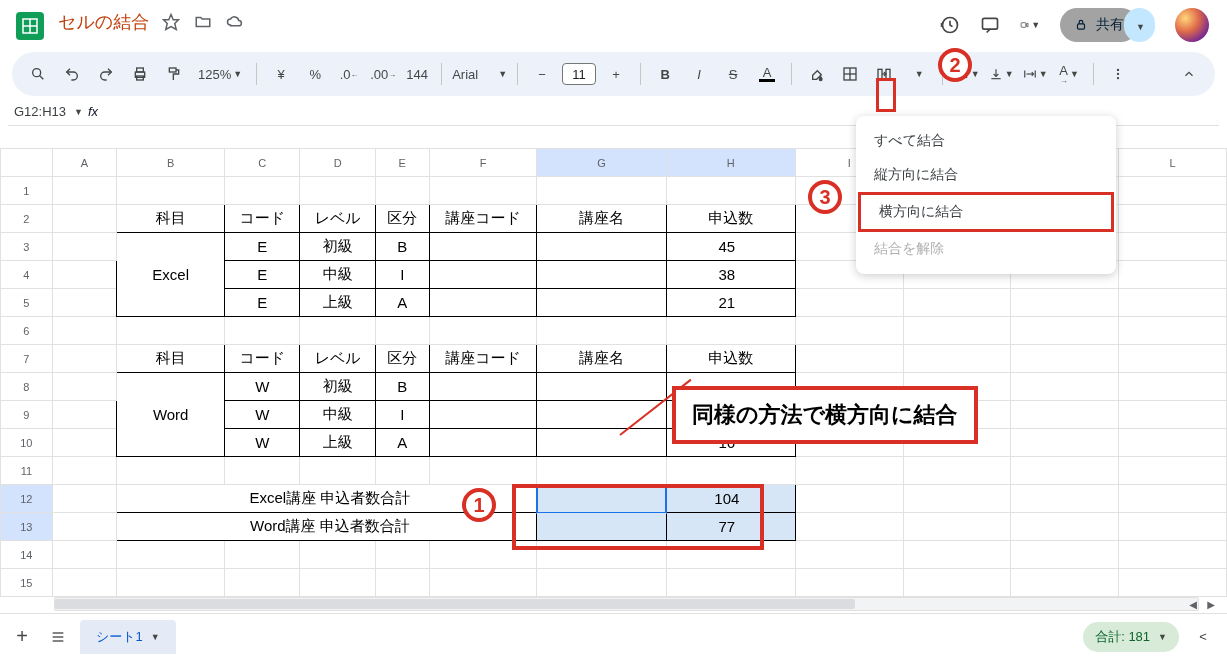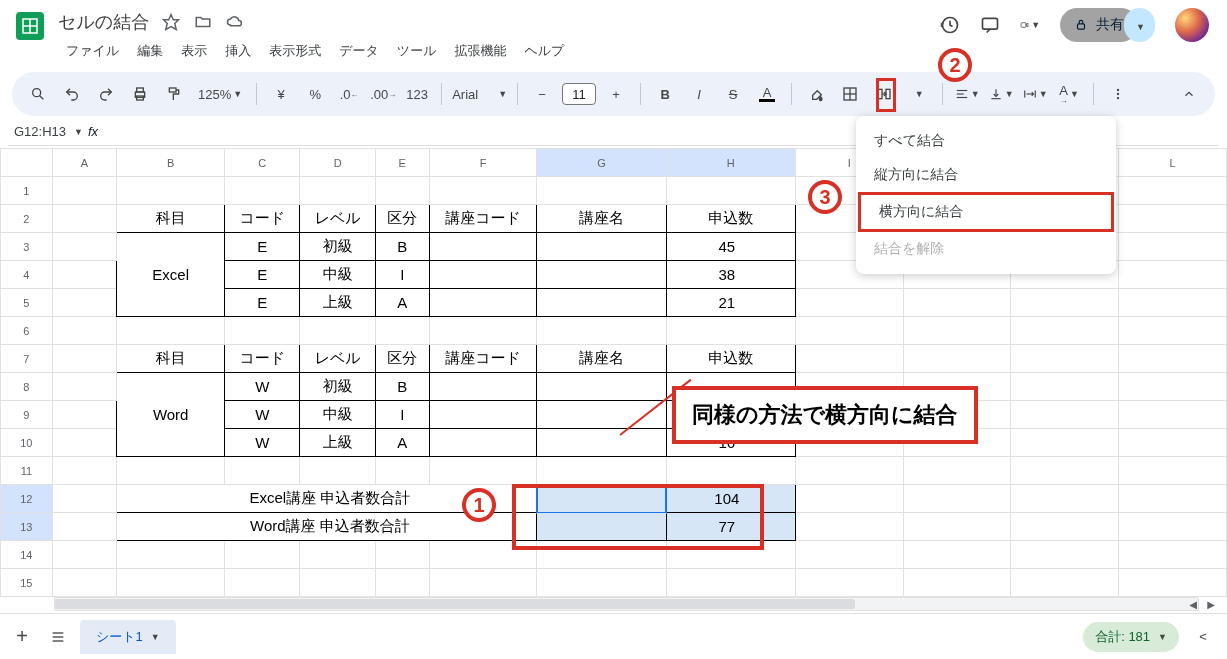--- a/index.html
+++ b/index.html
@@ -6,21 +6,21 @@
   html, body { width: 1227px; height: 659px; font-family: Arial, "Helvetica Neue", sans-serif; background: #fff; color: #202124; overflow: hidden; }
   body { position: relative; }
 
   
   .header { display: flex; align-items: flex-start; padding: 8px 12px 0 12px; gap: 10px; }
   .logo { width: 36px; height: 36px; display: flex; align-items: center; justify-content: center; }
   .logo-box { width: 28px; height: 28px; background: #0f9d58; border-radius: 4px; display: flex; align-items: center; justify-content: center; }
   .logo-grid { width: 16px; height: 16px; }
   .title-area { flex: 1; }
   .title-row { display: flex; align-items: center; gap: 12px; padding-top: 2px; }
-  .doc-title { font-size: 18px; color: #404040; }
+  .doc-title { font-size: 18px; color: #c2410c; }
   .icon-btn { width: 20px; height: 20px; display: flex; align-items: center; justify-content: center; color: #5f6368; cursor: pointer; }
   .menubar { display: flex; gap: 2px; margin-top: 4px; }
   .menu-item { font-size: 13px; color: #3c4043; padding: 4px 8px; border-radius: 4px; cursor: pointer; }
   .header-right { display: flex; align-items: center; gap: 20px; padding-right: 6px; }
   .share-btn { background: #a3a3a3; border-radius: 40px; padding: 8px 14px; display: flex; align-items: center; gap: 8px; font-size: 14px; font-weight: 500; color: #001d35; cursor: pointer; }
   .share-caret { background: #c2e7ff; border-radius: 40px; padding: 8px 10px; margin-left: -14px; }
   .avatar { width: 34px; height: 34px; border-radius: 50%; background: radial-gradient(circle at 30% 30%, #ffd87a, #e06b4a 40%, #7a2b8f 75%, #2b5b7a); }
 
   
   .toolbar { margin: 8px 12px 0 12px; background: #edf2fa; border-radius: 28px; padding: 4px 12px; display: flex; align-items: center; gap: 6px; height: 44px; }
@@ -116,31 +116,20 @@
       <span class="icon-btn">
           <svg width="18" height="18" viewBox="0 0 24 24" fill="none" stroke="#5f6368" stroke-width="2">
             <path d="M3 6h6l2 2h10v10H3z"></path>
           </svg>
         </span>
       <span class="icon-btn">
           <svg width="18" height="18" viewBox="0 0 24 24" fill="none" stroke="#5f6368" stroke-width="2">
             <path d="M6 16a4 4 0 010-8 6 6 0 0111 2 3.5 3.5 0 010 7H6z"></path>
           </svg>
         </span>
-    </div>
-    <div class="menubar">
-      <span class="menu-item">ファイル</span>
-      <span class="menu-item">編集</span>
-      <span class="menu-item">表示</span>
-      <span class="menu-item">挿入</span>
-      <span class="menu-item">表示形式</span>
-      <span class="menu-item">データ</span>
-      <span class="menu-item">ツール</span>
-      <span class="menu-item">拡張機能</span>
-      <span class="menu-item">ヘルプ</span>
     </div>
   </div>
   <div class="header-right">
     <span class="icon-btn">
         <svg width="22" height="22" viewBox="0 0 24 24" fill="none" stroke="#444746" stroke-width="2">
           <path d="M3 12a9 9 0 109-9 9 9 0 00-9 9z"></path>
           <path d="M12 7v5l3 2"></path>
           <path d="M3 12l-2-2M3 12l-2 2"></path>
         </svg>
       </span>
@@ -205,21 +194,21 @@
     </div>
   <div class="tbtn zoom">
       <span>125%</span>
       <span class="caret">▼</span>
     </div>
   <div class="tsep"></div>
   <div class="tbtn">¥</div>
   <div class="tbtn">%</div>
   <div class="tbtn">.0<sub style="font-size:8px">←</sub></div>
   <div class="tbtn">.00<sub style="font-size:8px">→</sub></div>
-  <div class="tbtn">123</div>
+  <div class="tbtn">144</div>
   <div class="tsep"></div>
   <div class="tbtn font-name">
       <span>Arial</span>
       <span class="caret" style="margin-left:20px">▼</span>
     </div>
   <div class="tsep"></div>
   <div class="tbtn">−</div>
   <div class="fontsize-box">11</div>
   <div class="tbtn">+</div>
   <div class="tsep"></div>

